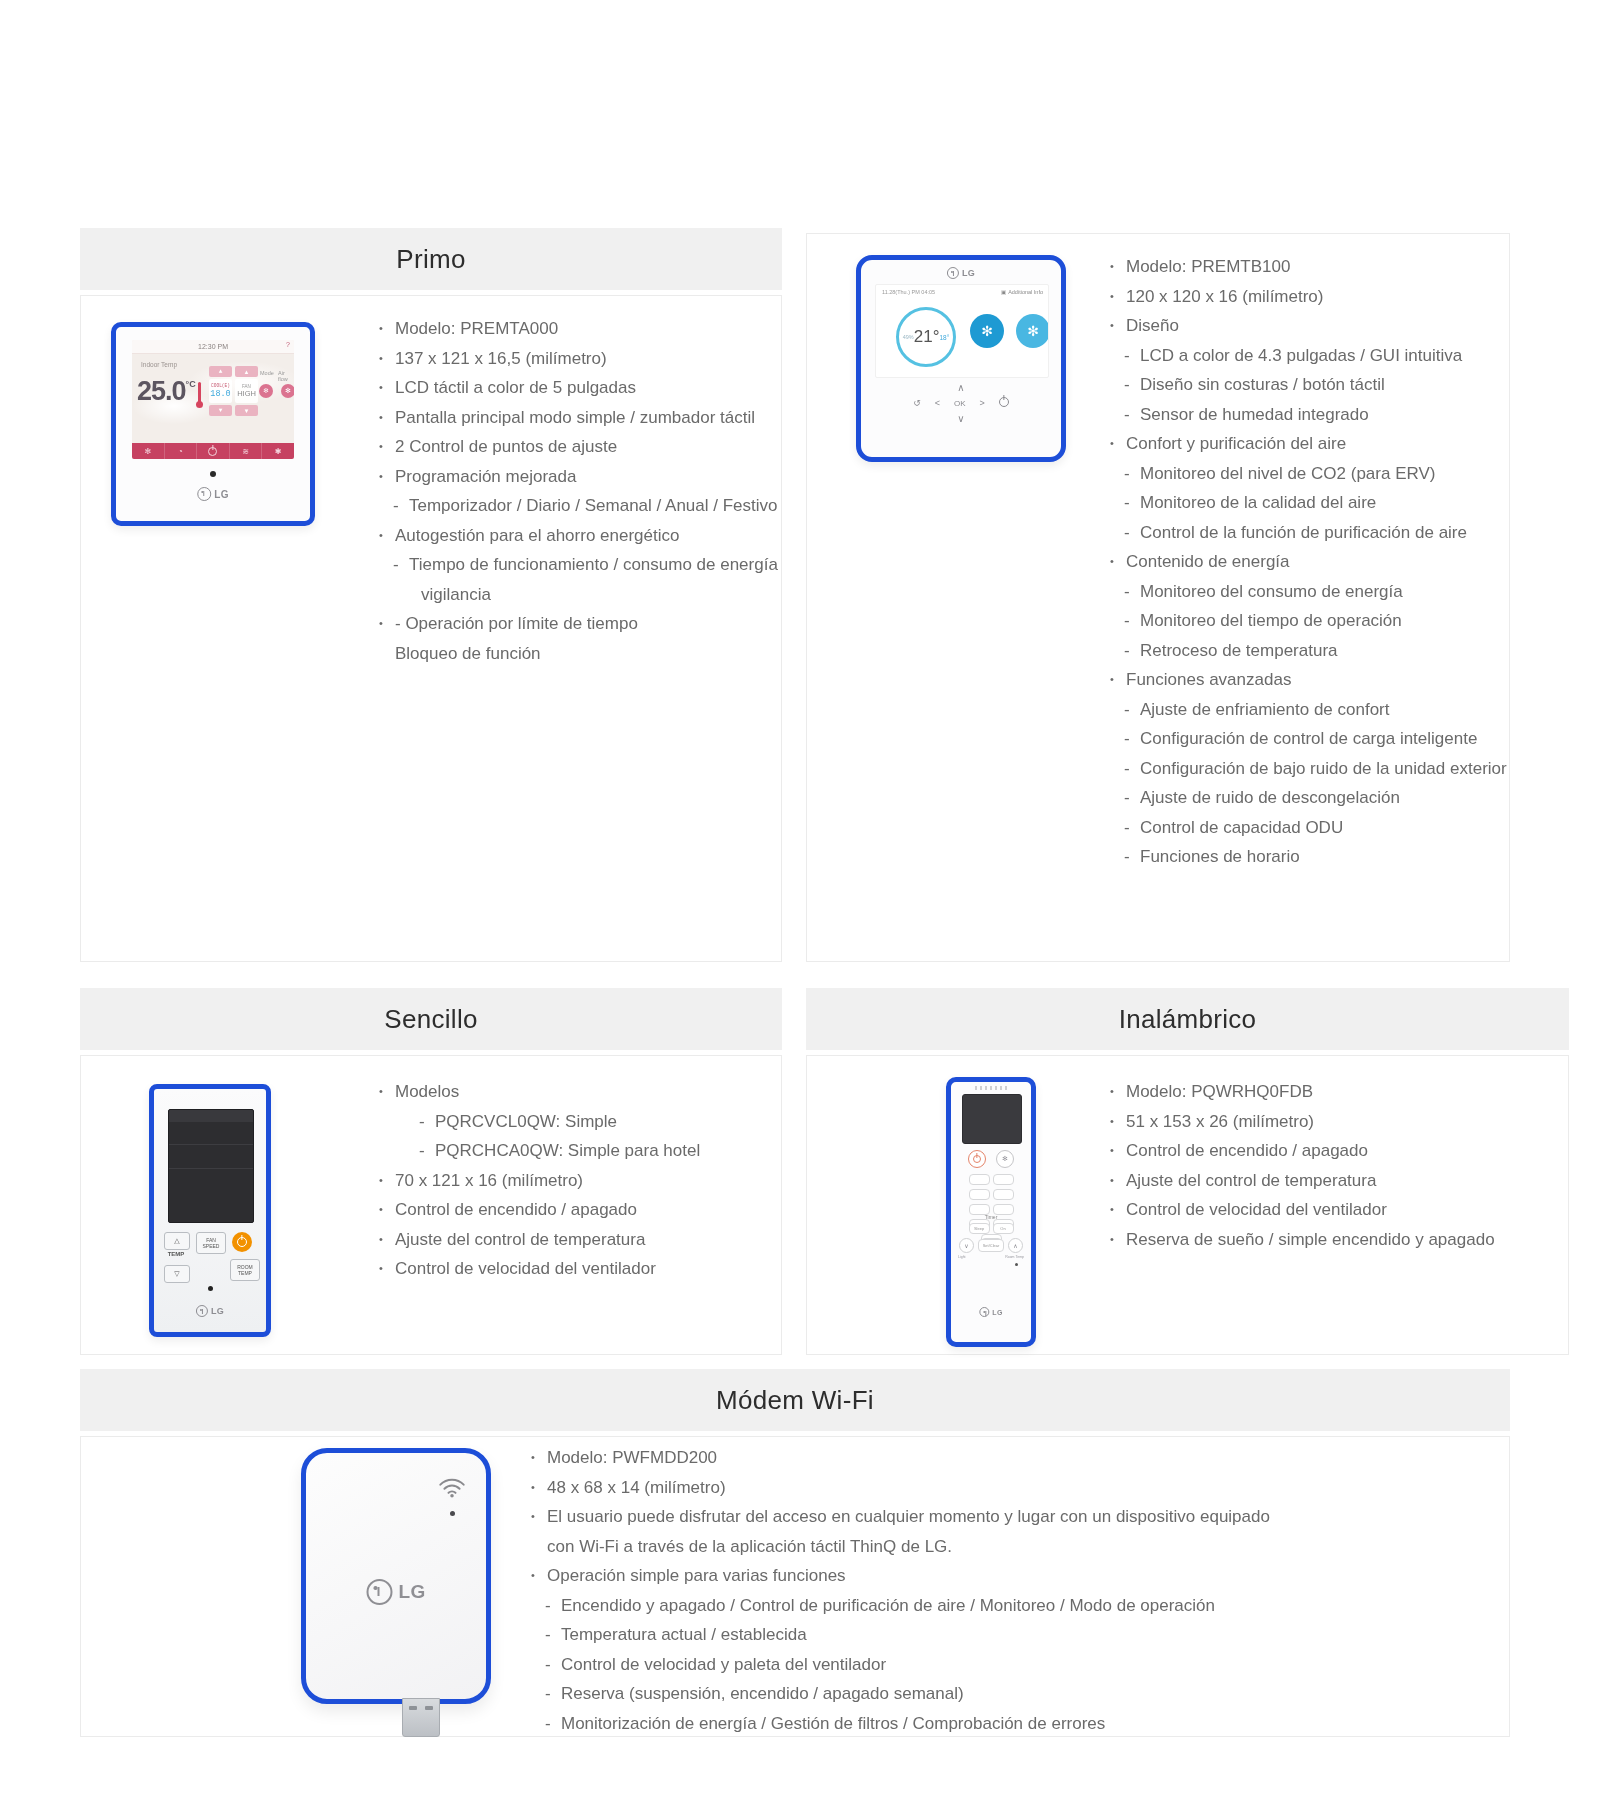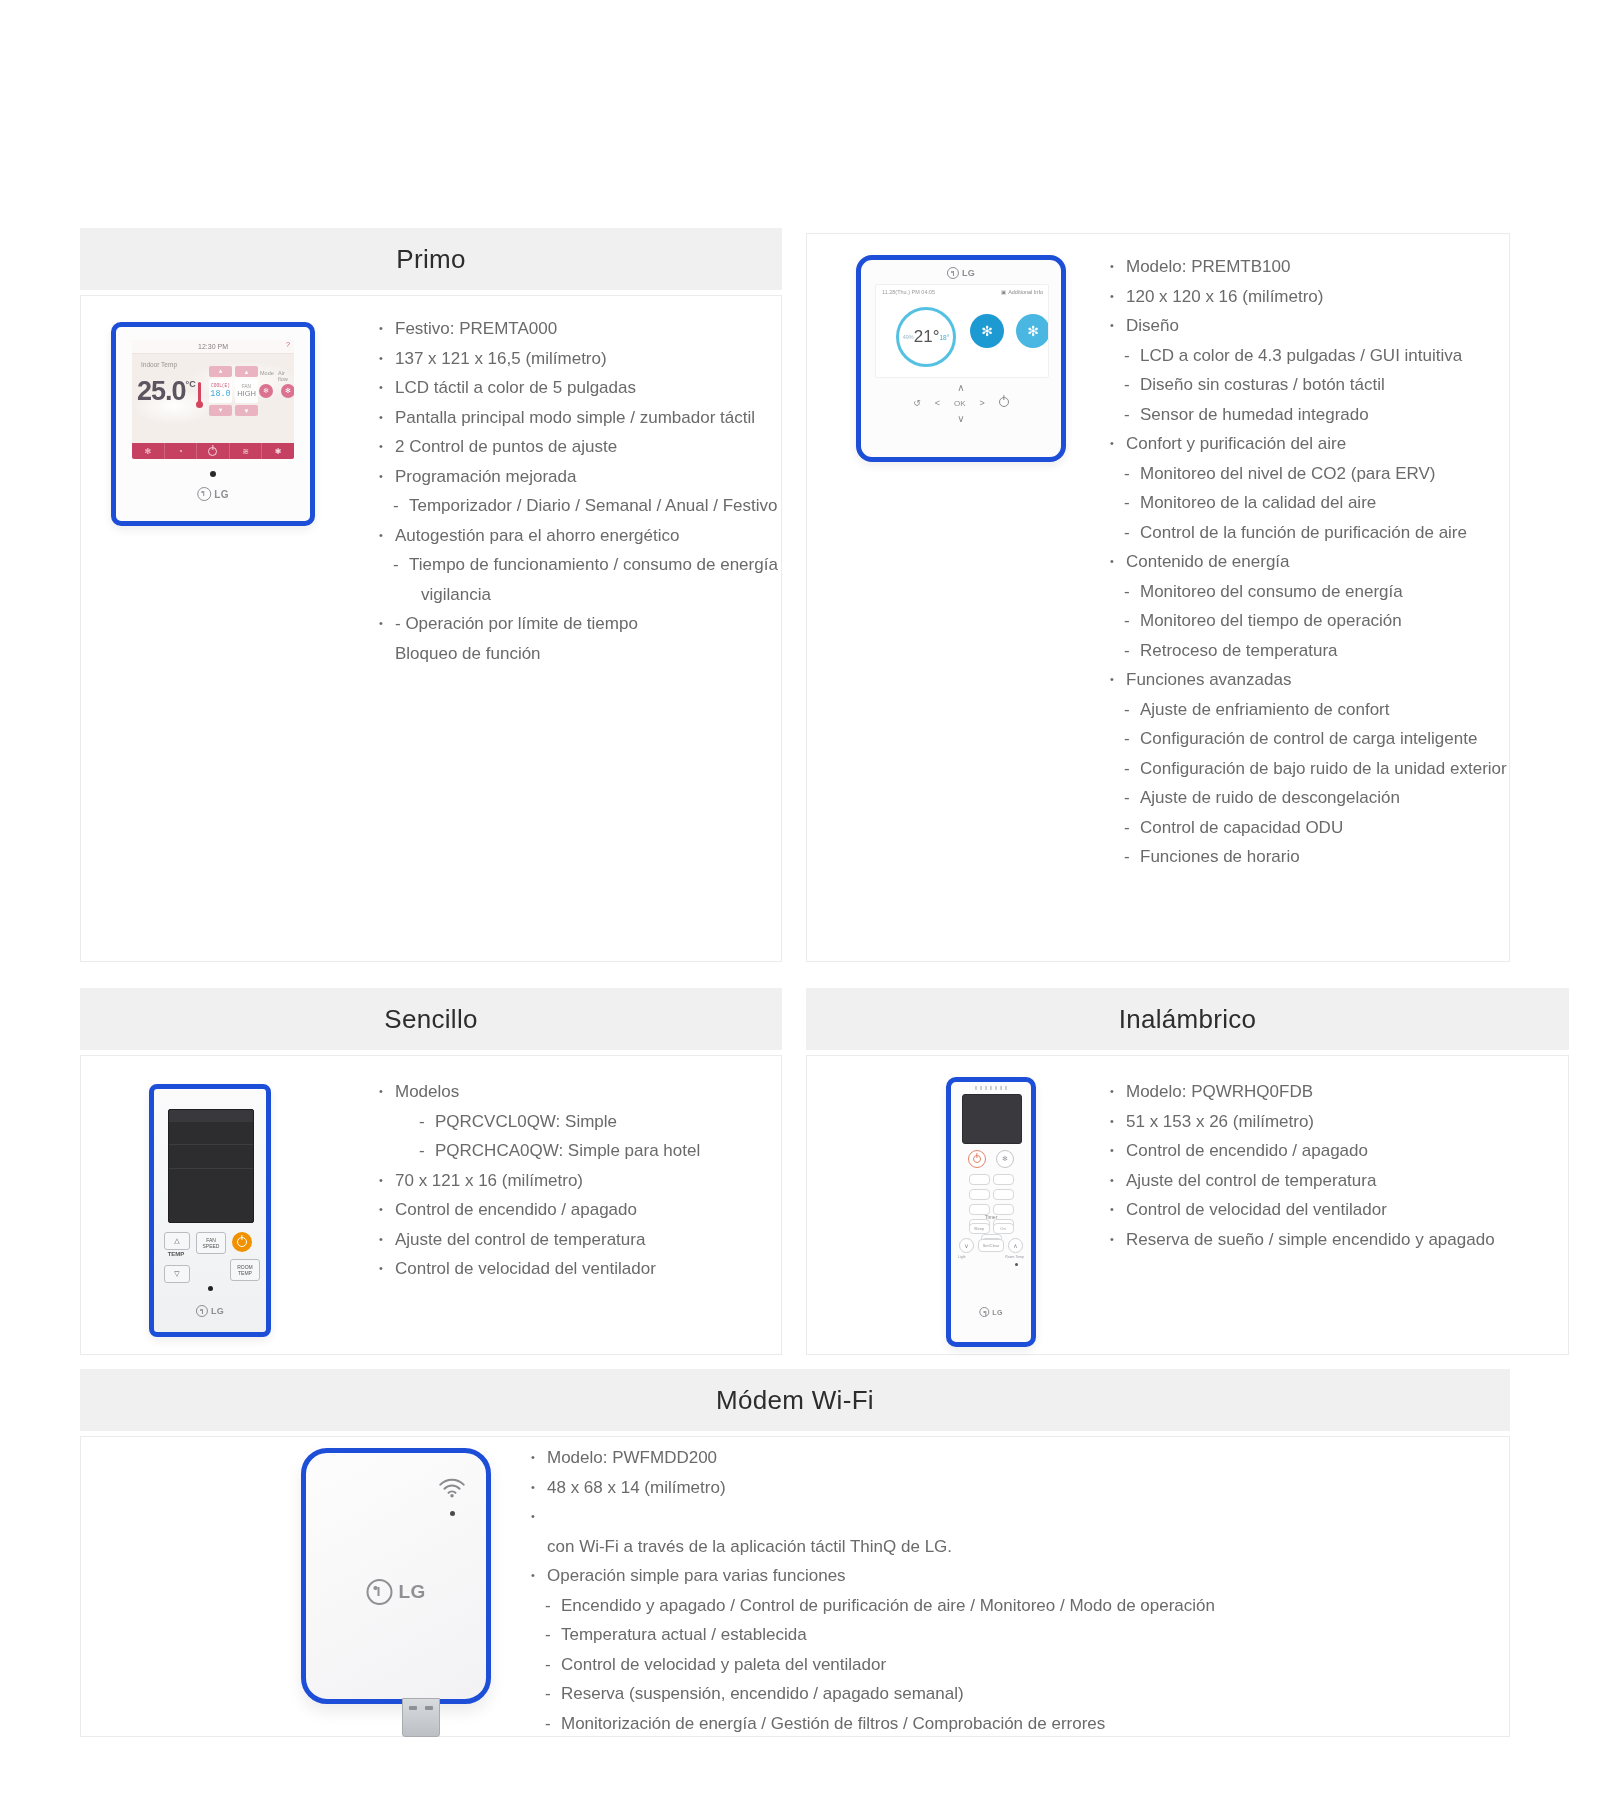--- a/index.html
+++ b/index.html
@@ -206,21 +206,21 @@
       </div>
       <div class="pm-dot"></div>
       <div class="lg-logo">
         <span class="lgface"></span>
         <span class="lgtxt">LG</span>
       </div>
     </div>
     <div class="speclist sl-left">
         <div class="li b">
           <span class="marker">•</span>
-          <span class="txt">Festivo: PREMTA000</span>
+          <span class="txt">Modelo: PREMTA000</span>
         </div>
         <div class="li b">
           <span class="marker">•</span>
           <span class="txt">137 x 121 x 16,5 (milímetro)</span>
         </div>
         <div class="li b">
           <span class="marker">•</span>
           <span class="txt">LCD táctil a color de 5 pulgadas</span>
         </div>
         <div class="li b">
@@ -551,20 +551,21 @@
         <div class="li b">
           <span class="marker">•</span>
           <span class="txt">Modelo: PWFMDD200</span>
         </div>
         <div class="li b">
           <span class="marker">•</span>
           <span class="txt">48 x 68 x 14 (milímetro)</span>
         </div>
         <div class="li b">
           <span class="marker">•</span>
+          <span class="txt">El usuario puede disfrutar del acceso en cualquier momento y lugar con un dispositivo equipado</span>
         </div>
         <div class="li c1">
           <span class="marker"></span>
           <span class="txt">con Wi-Fi a través de la aplicación táctil ThinQ de LG.</span>
         </div>
         <div class="li b">
           <span class="marker">•</span>
           <span class="txt">Operación simple para varias funciones</span>
         </div>
         <div class="li d">

